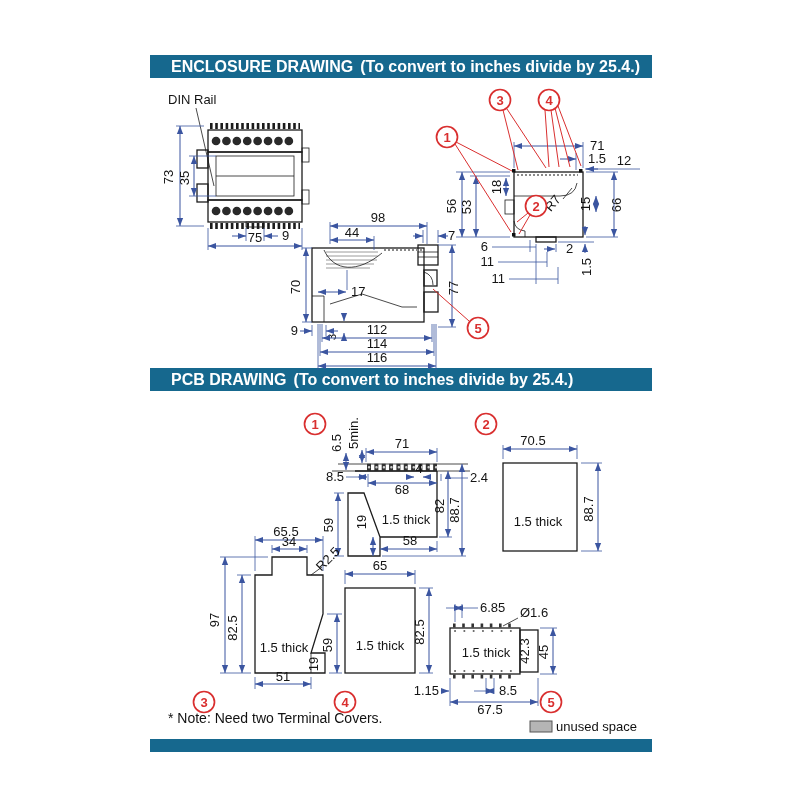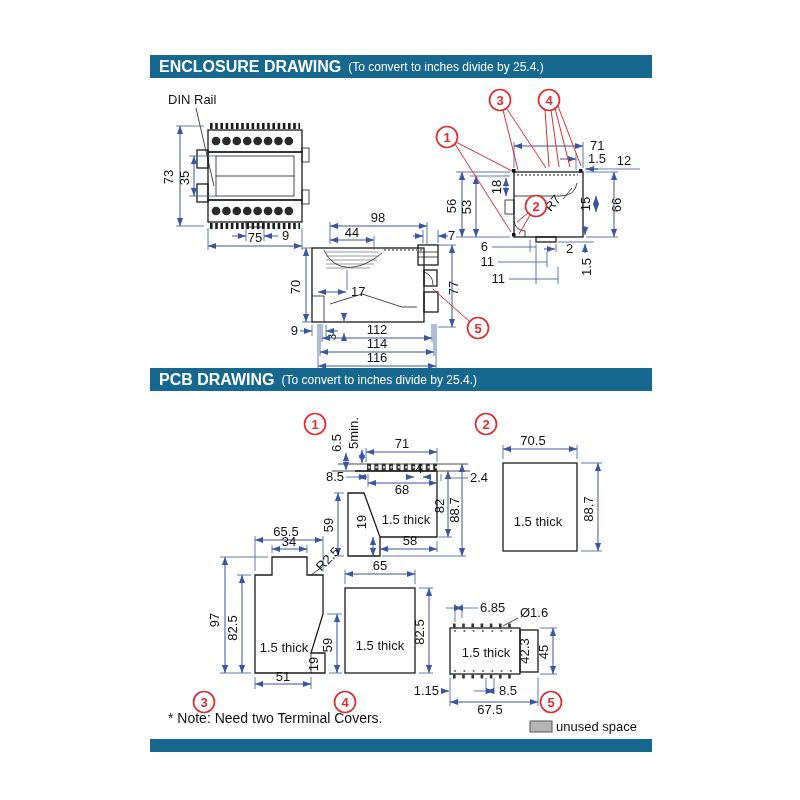--- a/index.html
+++ b/index.html
@@ -1,19 +1,19 @@
 <!DOCTYPE html>
 <html><head>
 <meta charset="utf-8">
 <style>
   html,body{margin:0;padding:0;background:#fff}
   .page{position:relative;width:800px;height:800px;background:#fff;outline:1px solid #e2e2e2;overflow:hidden;font-family:"Liberation Sans",sans-serif}
-  .bar{position:absolute;left:150px;width:502px;height:23px;background:#16688E;color:#fff;display:flex;align-items:center;gap:7px;padding-left:9px;box-sizing:border-box}
+  .bar{position:absolute;left:150px;width:502px;height:23px;background:#16688E;color:#fff;display:flex;align-items:center;gap:7px;padding-left:21px;box-sizing:border-box}
   .bar .t{font-weight:bold;font-size:16px;white-space:nowrap}
-  .bar .s{font-weight:normal;font-size:12px;white-space:nowrap}
+  .bar .s{font-weight:bold;font-size:16px;white-space:nowrap}
   #bar1{top:55px}
   #bar2{top:368px}
   #footbar{position:absolute;left:150px;top:739px;width:502px;height:13px;background:#16688E}
   svg{position:absolute;left:0;top:0}
   svg text{font-family:"Liberation Sans",sans-serif}
   .dt{font-size:13px;fill:#141414}
   .sm{font-size:11.5px}
   .o{fill:none;stroke:#1c1c1c;stroke-width:1.3}
   .o2{fill:none;stroke:#1c1c1c;stroke-width:0.8}
   .e{fill:none;stroke:#3B55A0;stroke-width:0.8}

